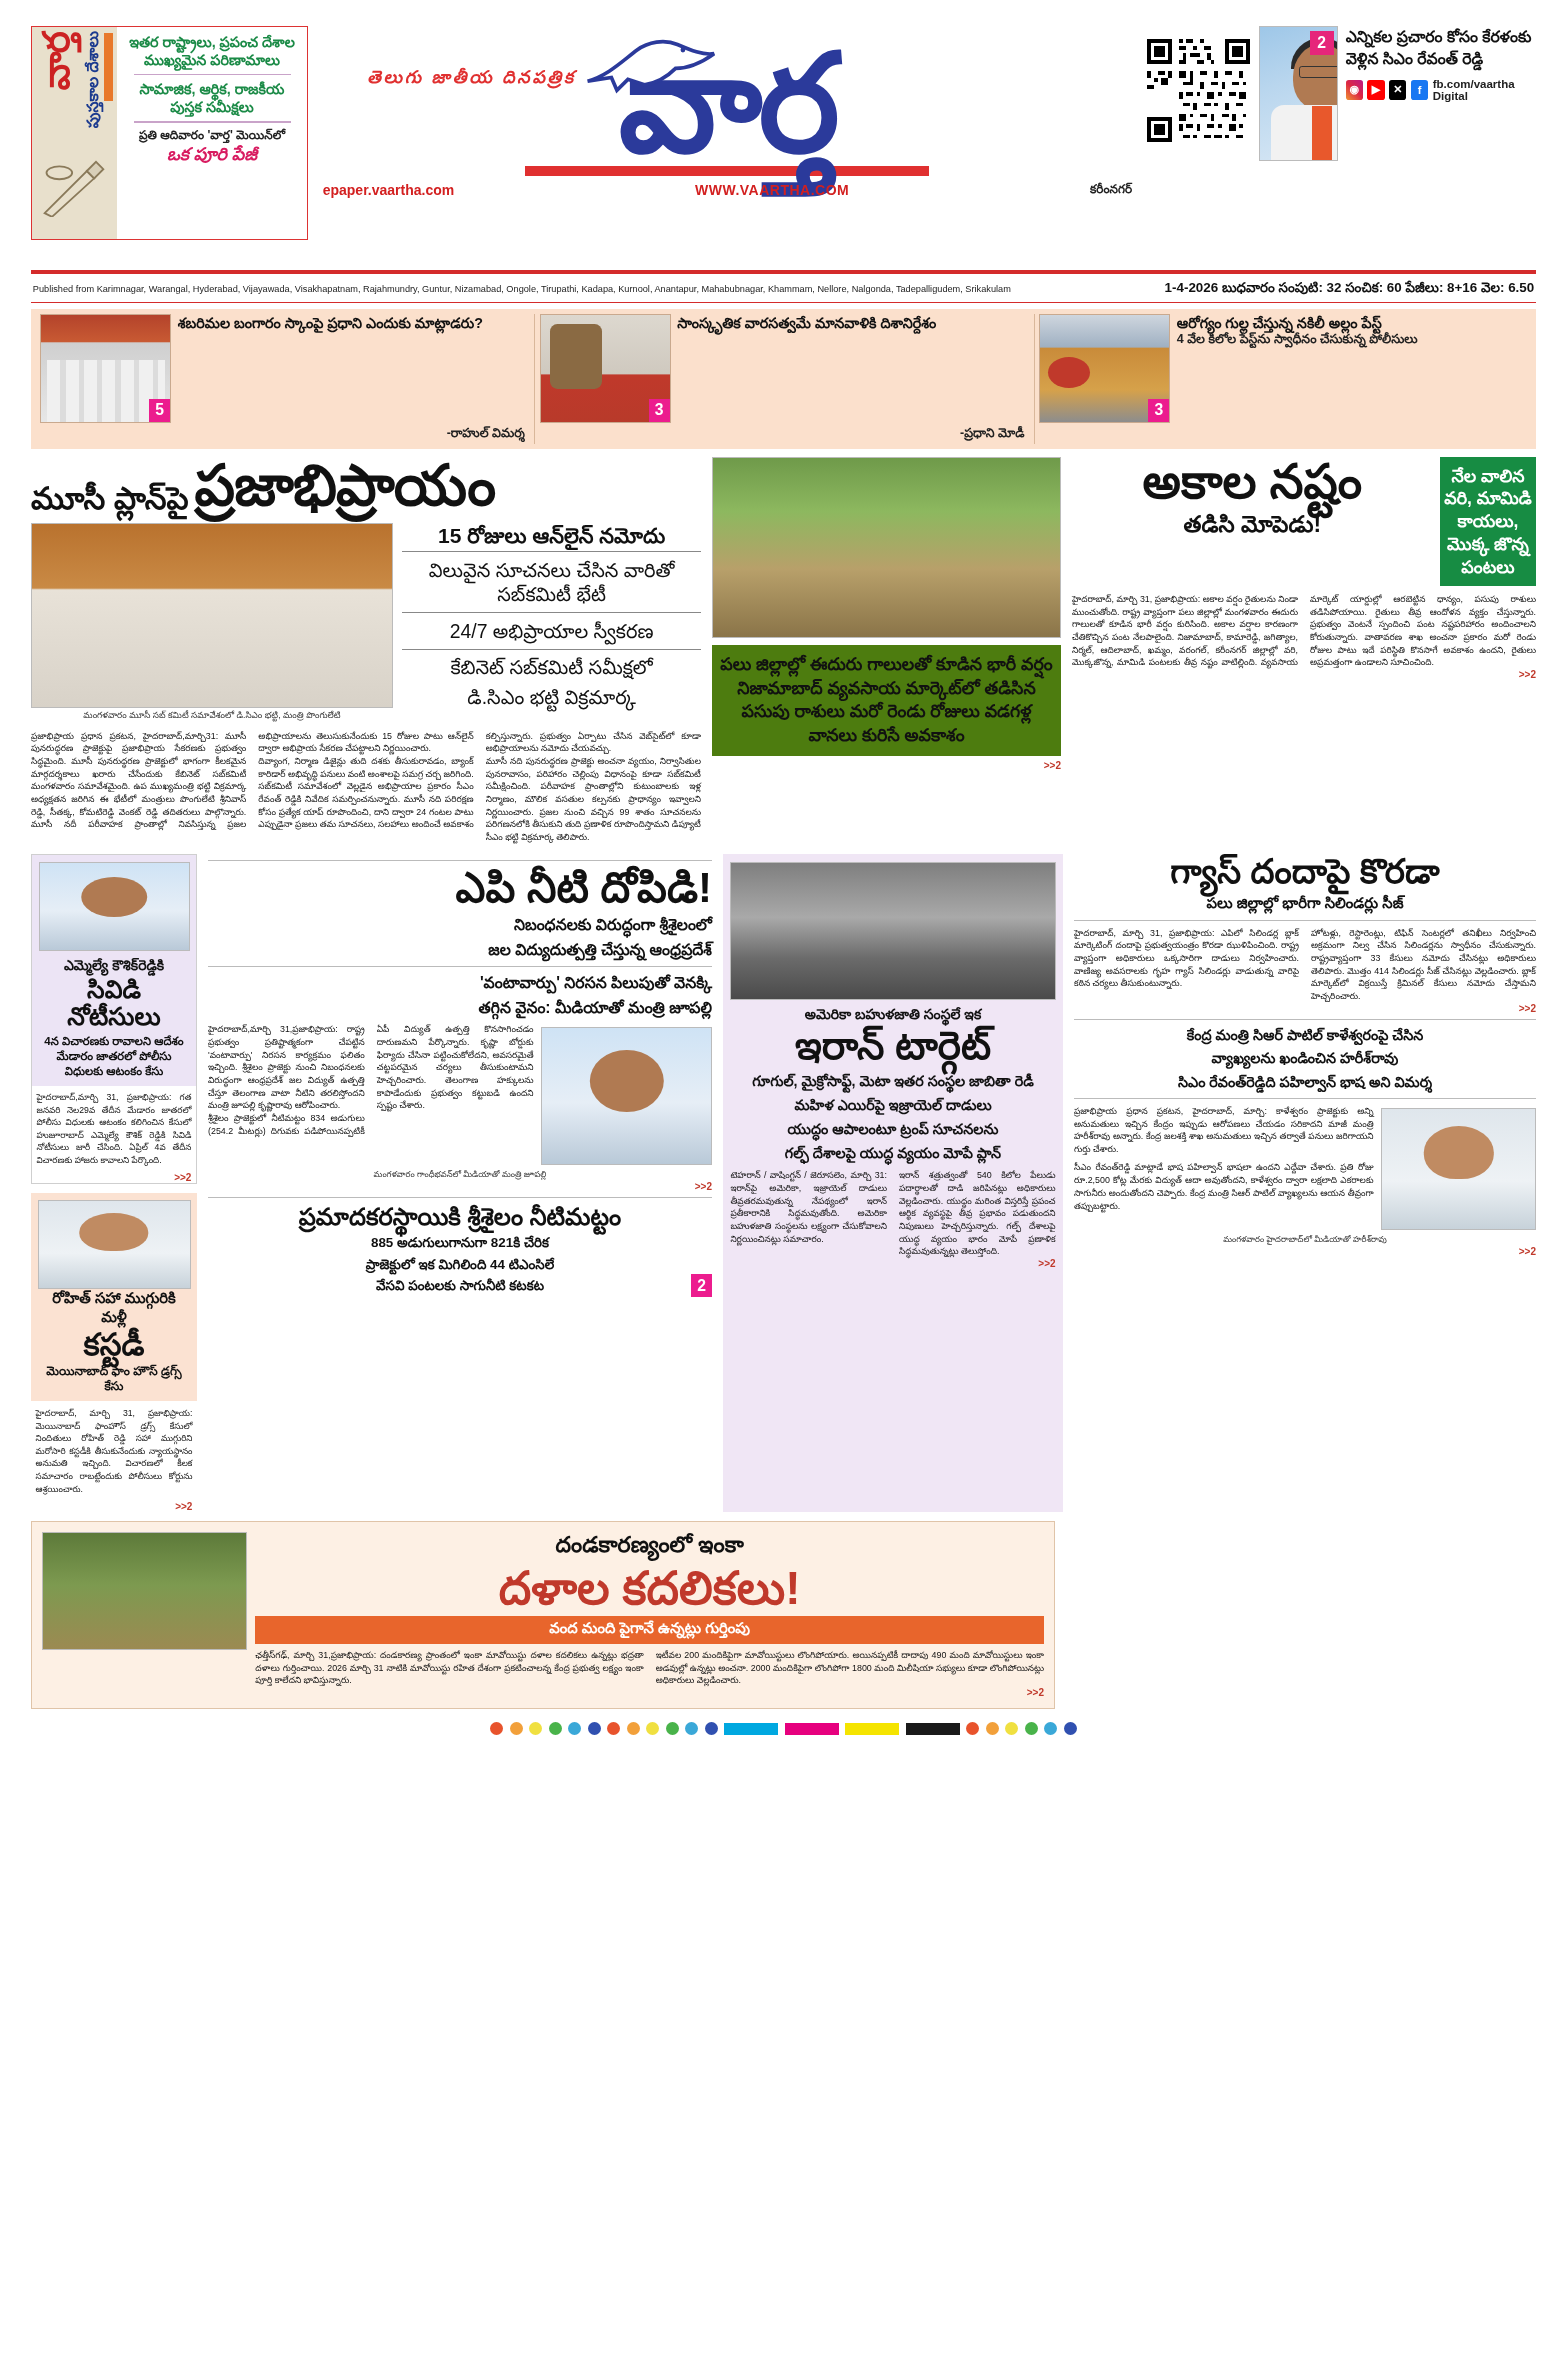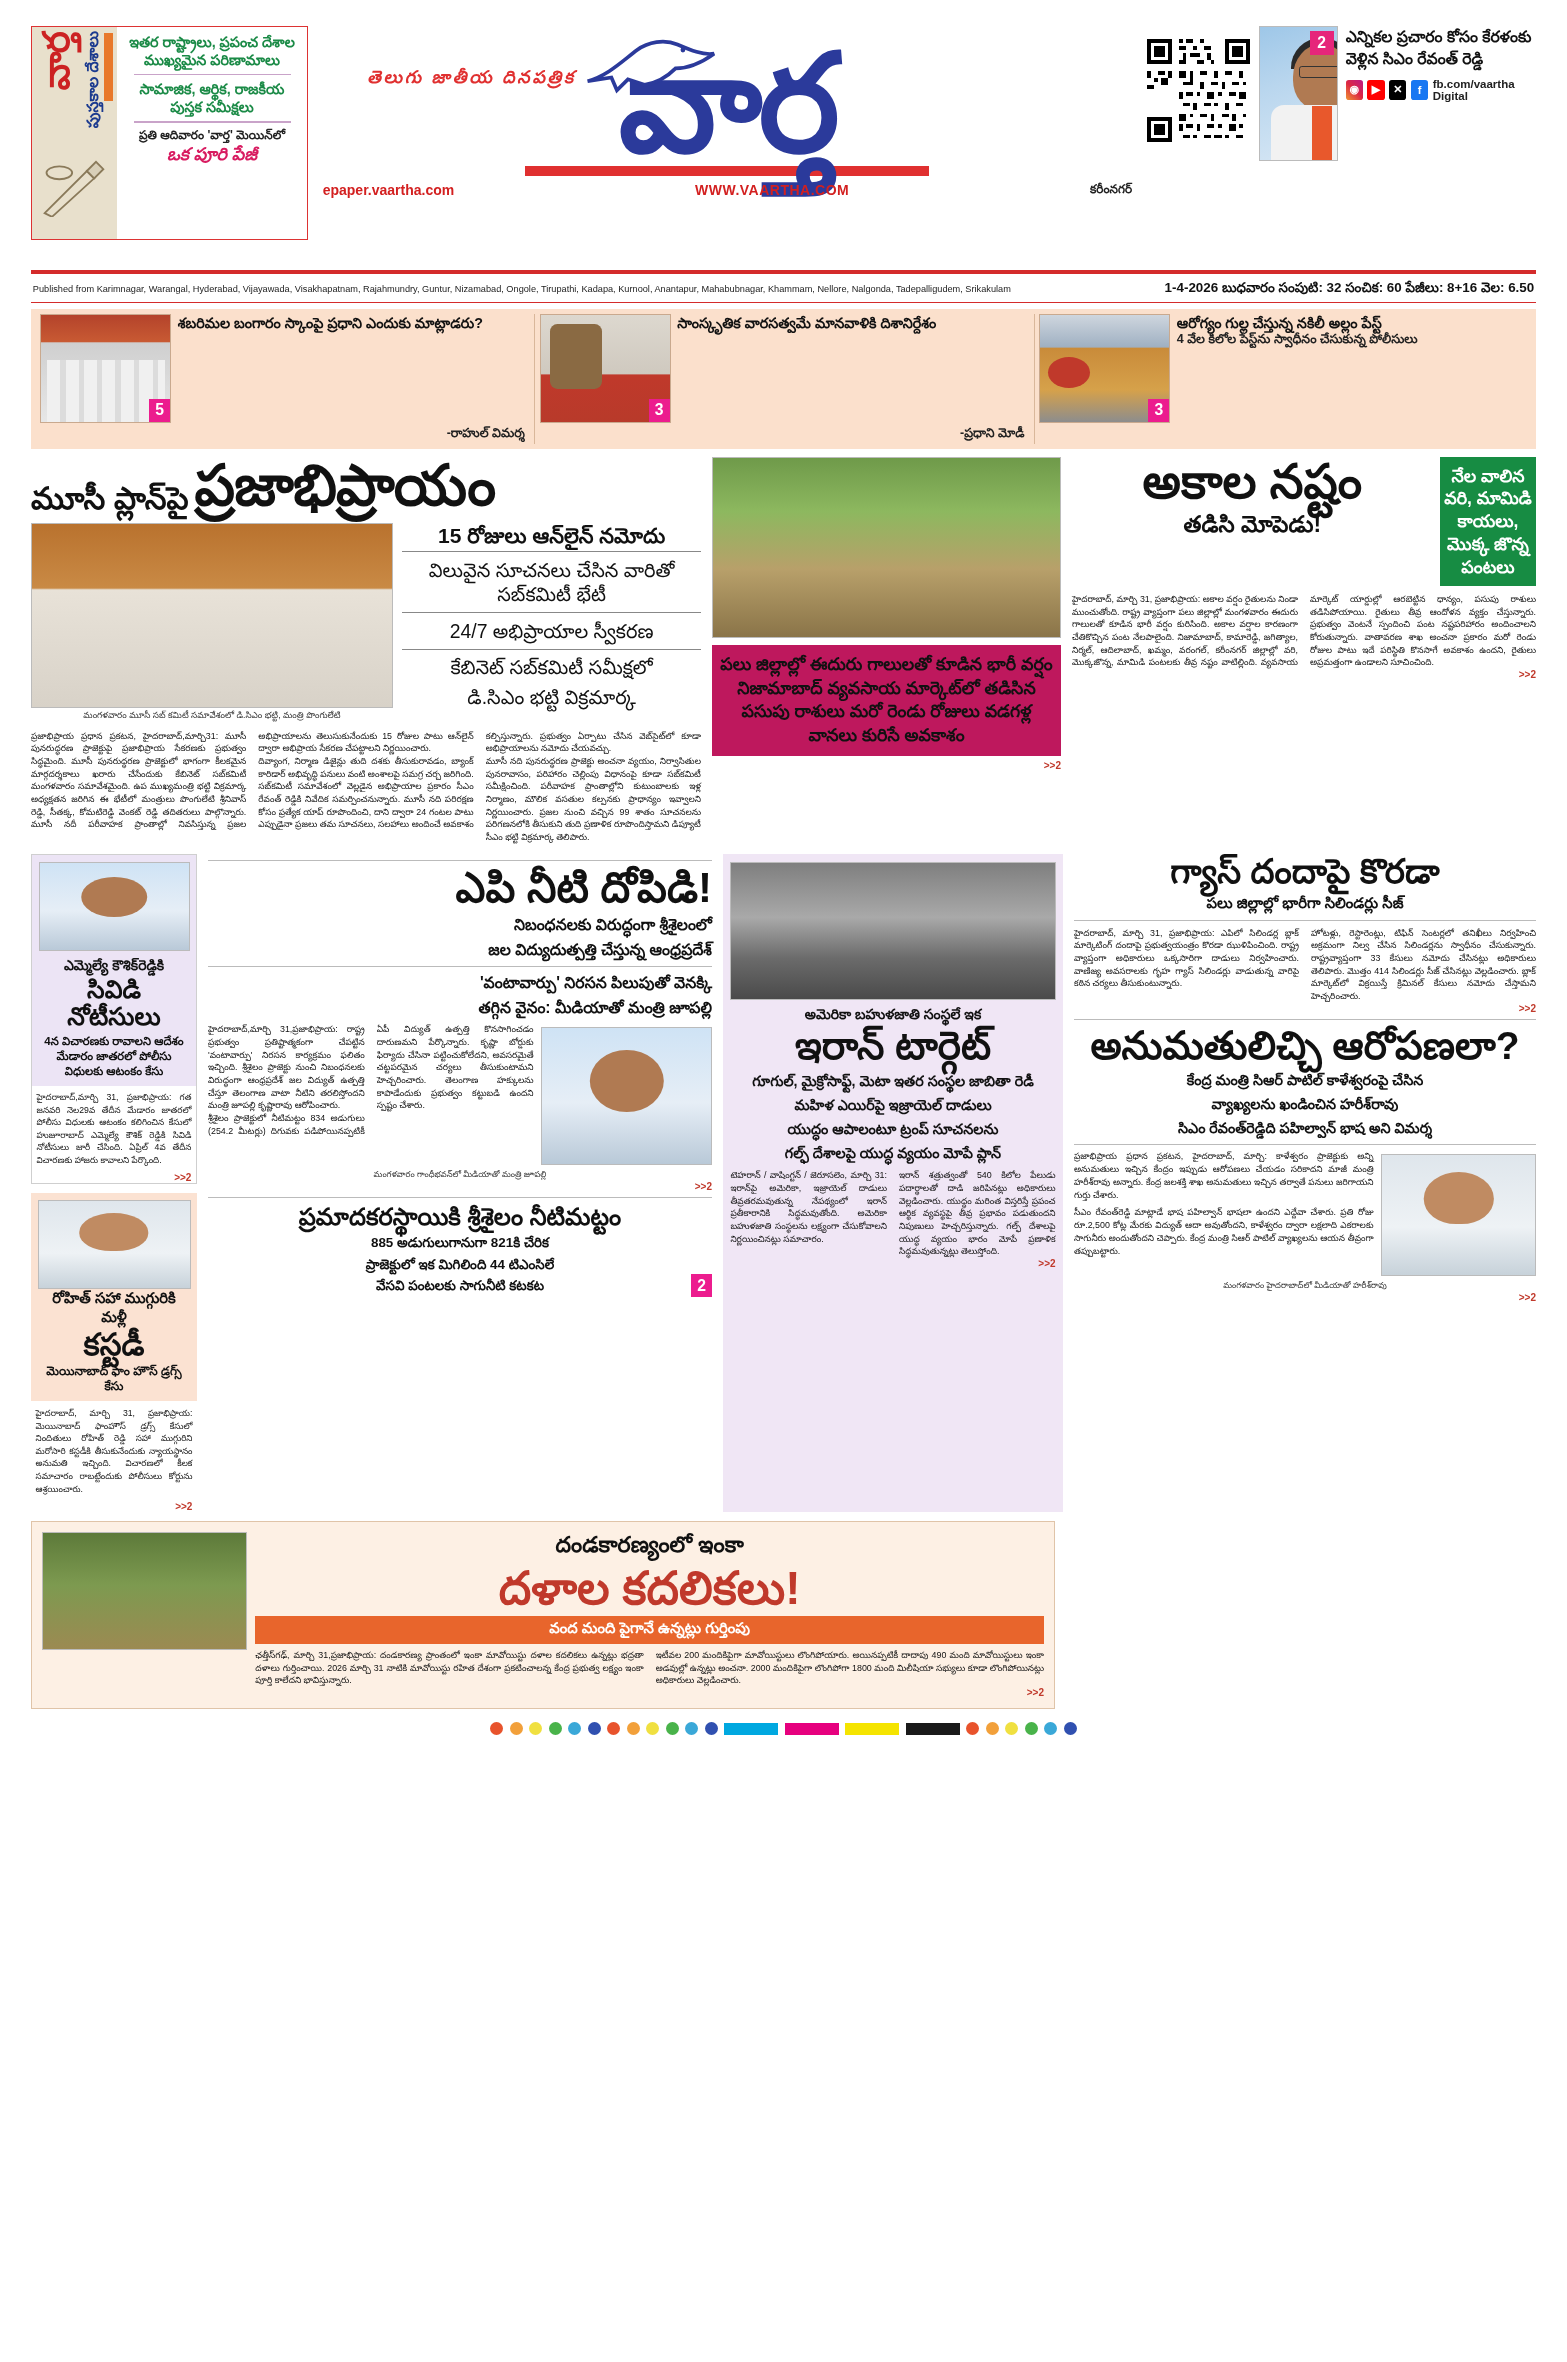--- a/index.html
+++ b/index.html
@@ -122,21 +122,21 @@
   .bull { font-size: 19.4px; text-align:center; line-height:1.25; padding: 2.8px 0;}
   .bull-line { border-top:0.9px solid #888; margin: 2.8px 0; }
 
   .colset3 { column-count: 3; column-gap: 12px; column-rule: none; font-size: 8.9px;
              line-height: 1.42; text-align: justify; margin-top: 7.4px; }
   .colset2 { column-count: 2; column-gap: 12px; font-size: 8.9px; line-height:1.42; text-align:justify;}
   .colset1 { font-size: 8.9px; line-height: 1.45; text-align: justify; }
 
   .mid-col { }
   .mid-photo { width: 100%; height: 181px; border:0.9px solid #bbb; position:relative; overflow:hidden;}
-  .mid-box { background:#be185d; padding: 8.3px 7.4px; margin-top: 6.5px; text-align:center;
+  .mid-box { background:#4d7c0f; padding: 8.3px 7.4px; margin-top: 6.5px; text-align:center;
              font-size: 17.5px; font-weight:bold; line-height:1.35; color:#111;}
 
   .right-col { }
   .rc-flex { display:flex; gap:7.4px; }
   .rc-head { flex:1; font-size: 48px; font-weight:bold; line-height:1.05; text-align:center;}
   .green-strip { width: 96px; background:#178c43; color:#fff; font-size:17.5px; font-weight:bold;
                  text-align:center; line-height:1.3; padding: 7.4px 3.7px;}
   .rc-sub { font-size: 23px; font-weight:bold; text-align:center; margin-top:3.7px;}
 
   .more { color:#c0392b; font-weight:bold; font-size: 10px; }
@@ -504,21 +504,20 @@
       <div class="c4-head">గ్యాస్ దందాపై కొరడా</div>
       <div class="c4-sub">పలు జిల్లాల్లో భారీగా సిలిండర్లు సీజ్</div>
       <div class="hr-thin"></div>
       <div class="colset2">
         <p>హైదరాబాద్, మార్చి 31, ప్రజాభిప్రాయ: ఎపిలో సిలిండర్ల బ్లాక్ మార్కెటింగ్ దందాపై ప్రభుత్వయంత్రం కొరడా ఝుళిపించింది. రాష్ట్ర వ్యాప్తంగా అధికారులు ఒక్కసారిగా దాడులు నిర్వహించారు. వాణిజ్య అవసరాలకు గృహ గ్యాస్ సిలిండర్లు వాడుతున్న వారిపై కఠిన చర్యలు తీసుకుంటున్నారు.</p>
         <p>హోటళ్లు, రెస్టారెంట్లు, టిఫిన్ సెంటర్లలో తనిఖీలు నిర్వహించి అక్రమంగా నిల్వ చేసిన సిలిండర్లను స్వాధీనం చేసుకున్నారు. రాష్ట్రవ్యాప్తంగా 33 కేసులు నమోదు చేసినట్లు అధికారులు తెలిపారు. మొత్తం 414 సిలిండర్లు సీజ్ చేసినట్లు వెల్లడించారు. బ్లాక్ మార్కెట్‌లో విక్రయిస్తే క్రిమినల్ కేసులు నమోదు చేస్తామని హెచ్చరించారు.</p>
       </div>
       <div class="more" style="text-align:right;">&gt;&gt;2</div>
 
       <div class="hr-thin"></div>
-      <div class="anum-head">అనుమతులిచ్చి ఆరోపణలా?</div>
       <div class="anum-sub">కేంద్ర మంత్రి సిఆర్ పాటిల్ కాళేశ్వరంపై చేసిన</div>
       <div class="anum-sub">వ్యాఖ్యలను ఖండించిన హరీశ్‌రావు</div>
       <div class="anum-sub">సిఎం రేవంత్‌రెడ్డిది పహిల్వాన్ భాష అని విమర్శ</div>
       <div class="hr-thin"></div>
       <div style="overflow:hidden;">
         <div class="anum-photo">
           <div class="ph portrait"></div>
         </div>
         <div class="colset1">
           <p>ప్రజాభిప్రాయ ప్రధాన ప్రకటన, హైదరాబాద్, మార్చి: కాళేశ్వరం ప్రాజెక్టుకు అన్ని అనుమతులు ఇచ్చిన కేంద్రం ఇప్పుడు ఆరోపణలు చేయడం సరికాదని మాజీ మంత్రి హరీశ్‌రావు అన్నారు. కేంద్ర జలశక్తి శాఖ అనుమతులు ఇచ్చిన తర్వాతే పనులు జరిగాయని గుర్తు చేశారు.</p>

